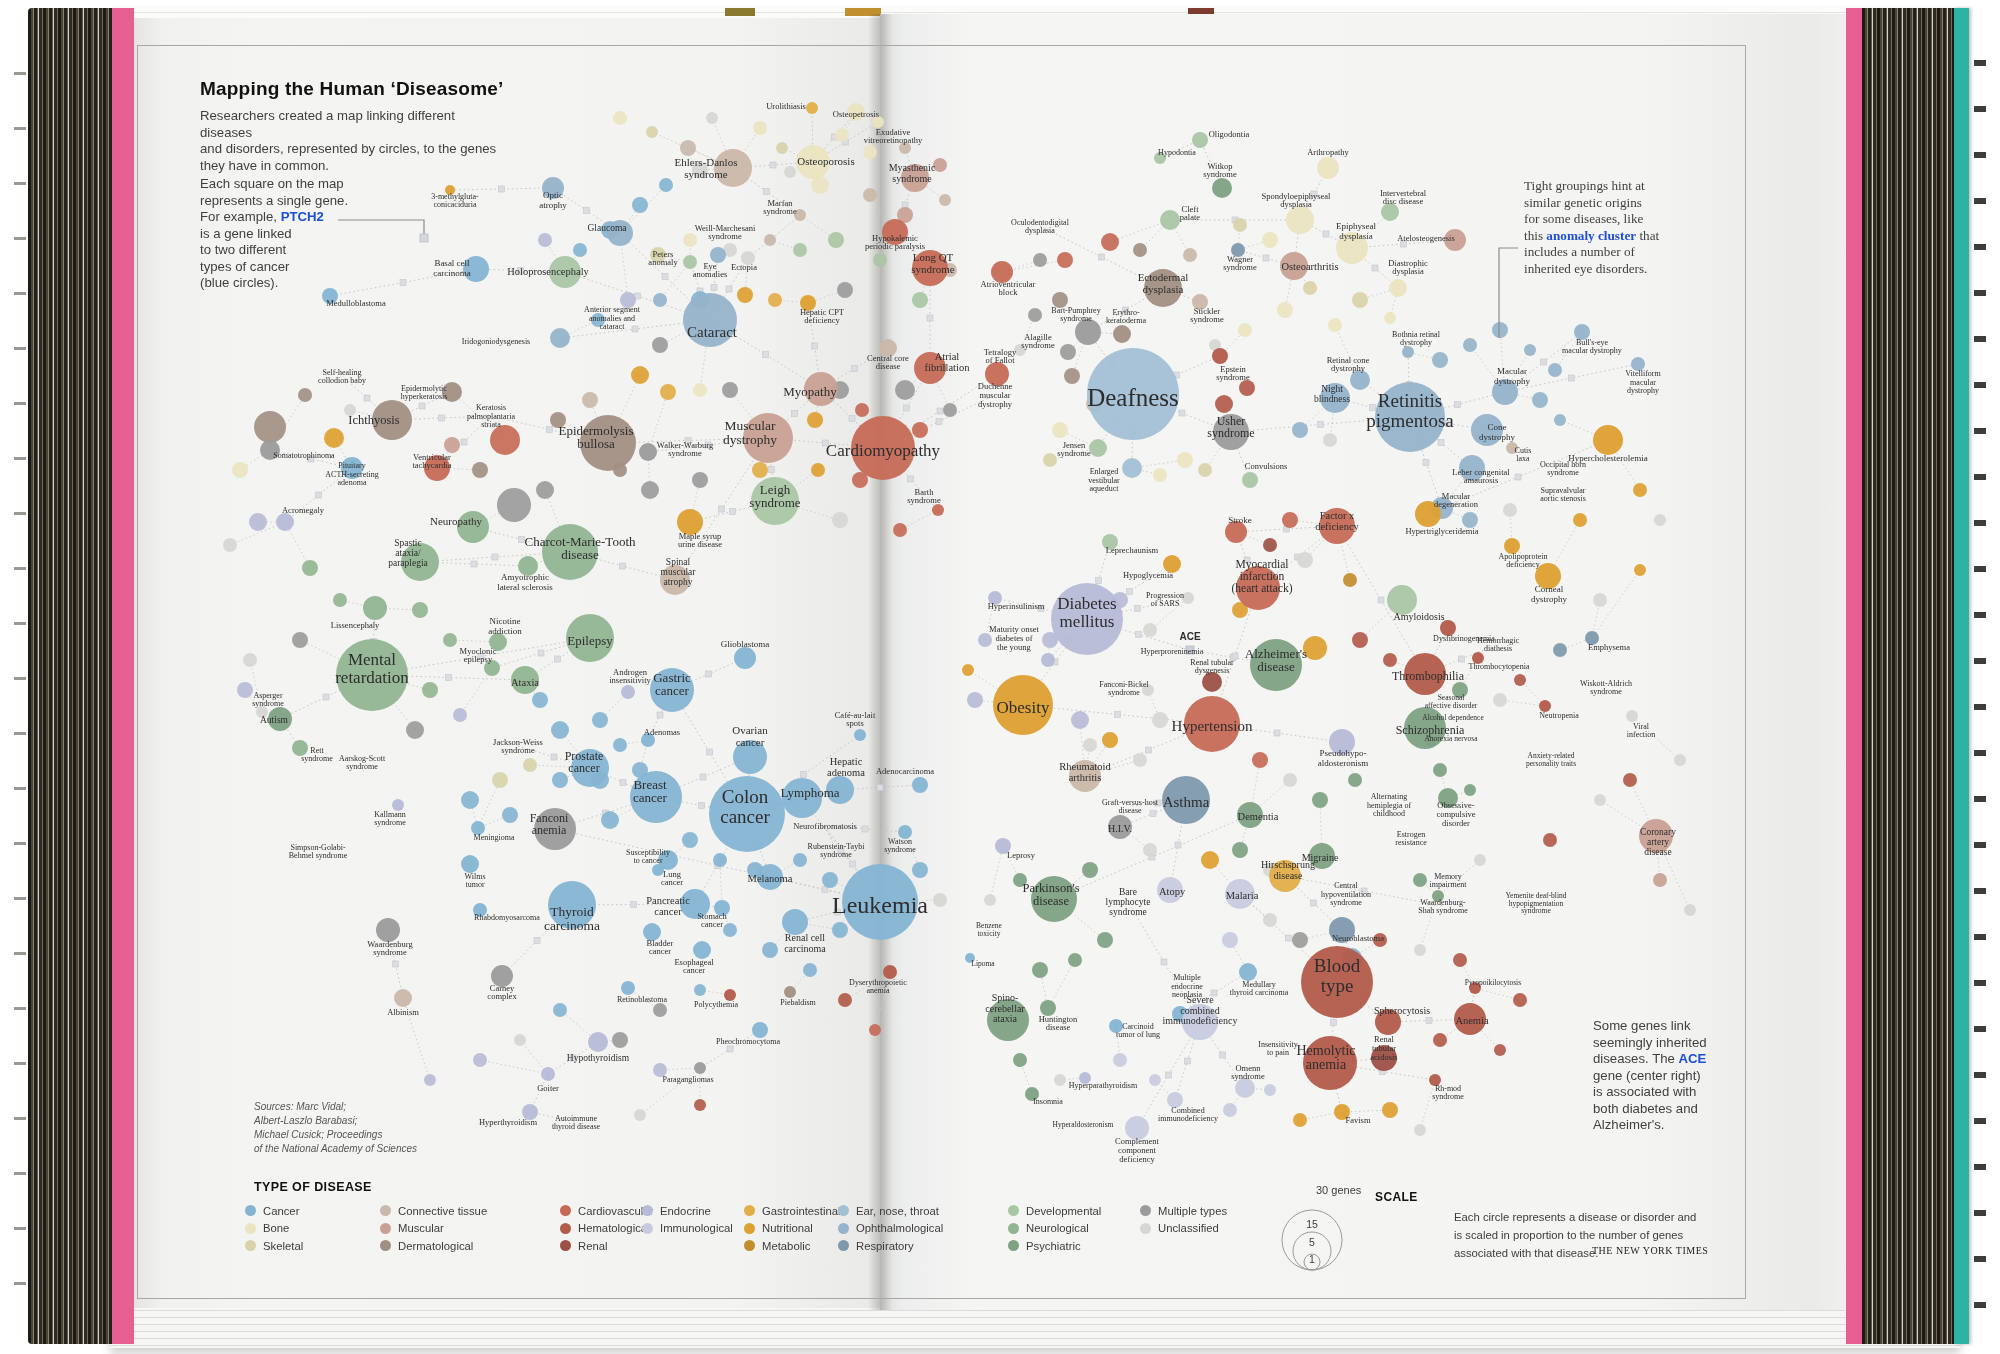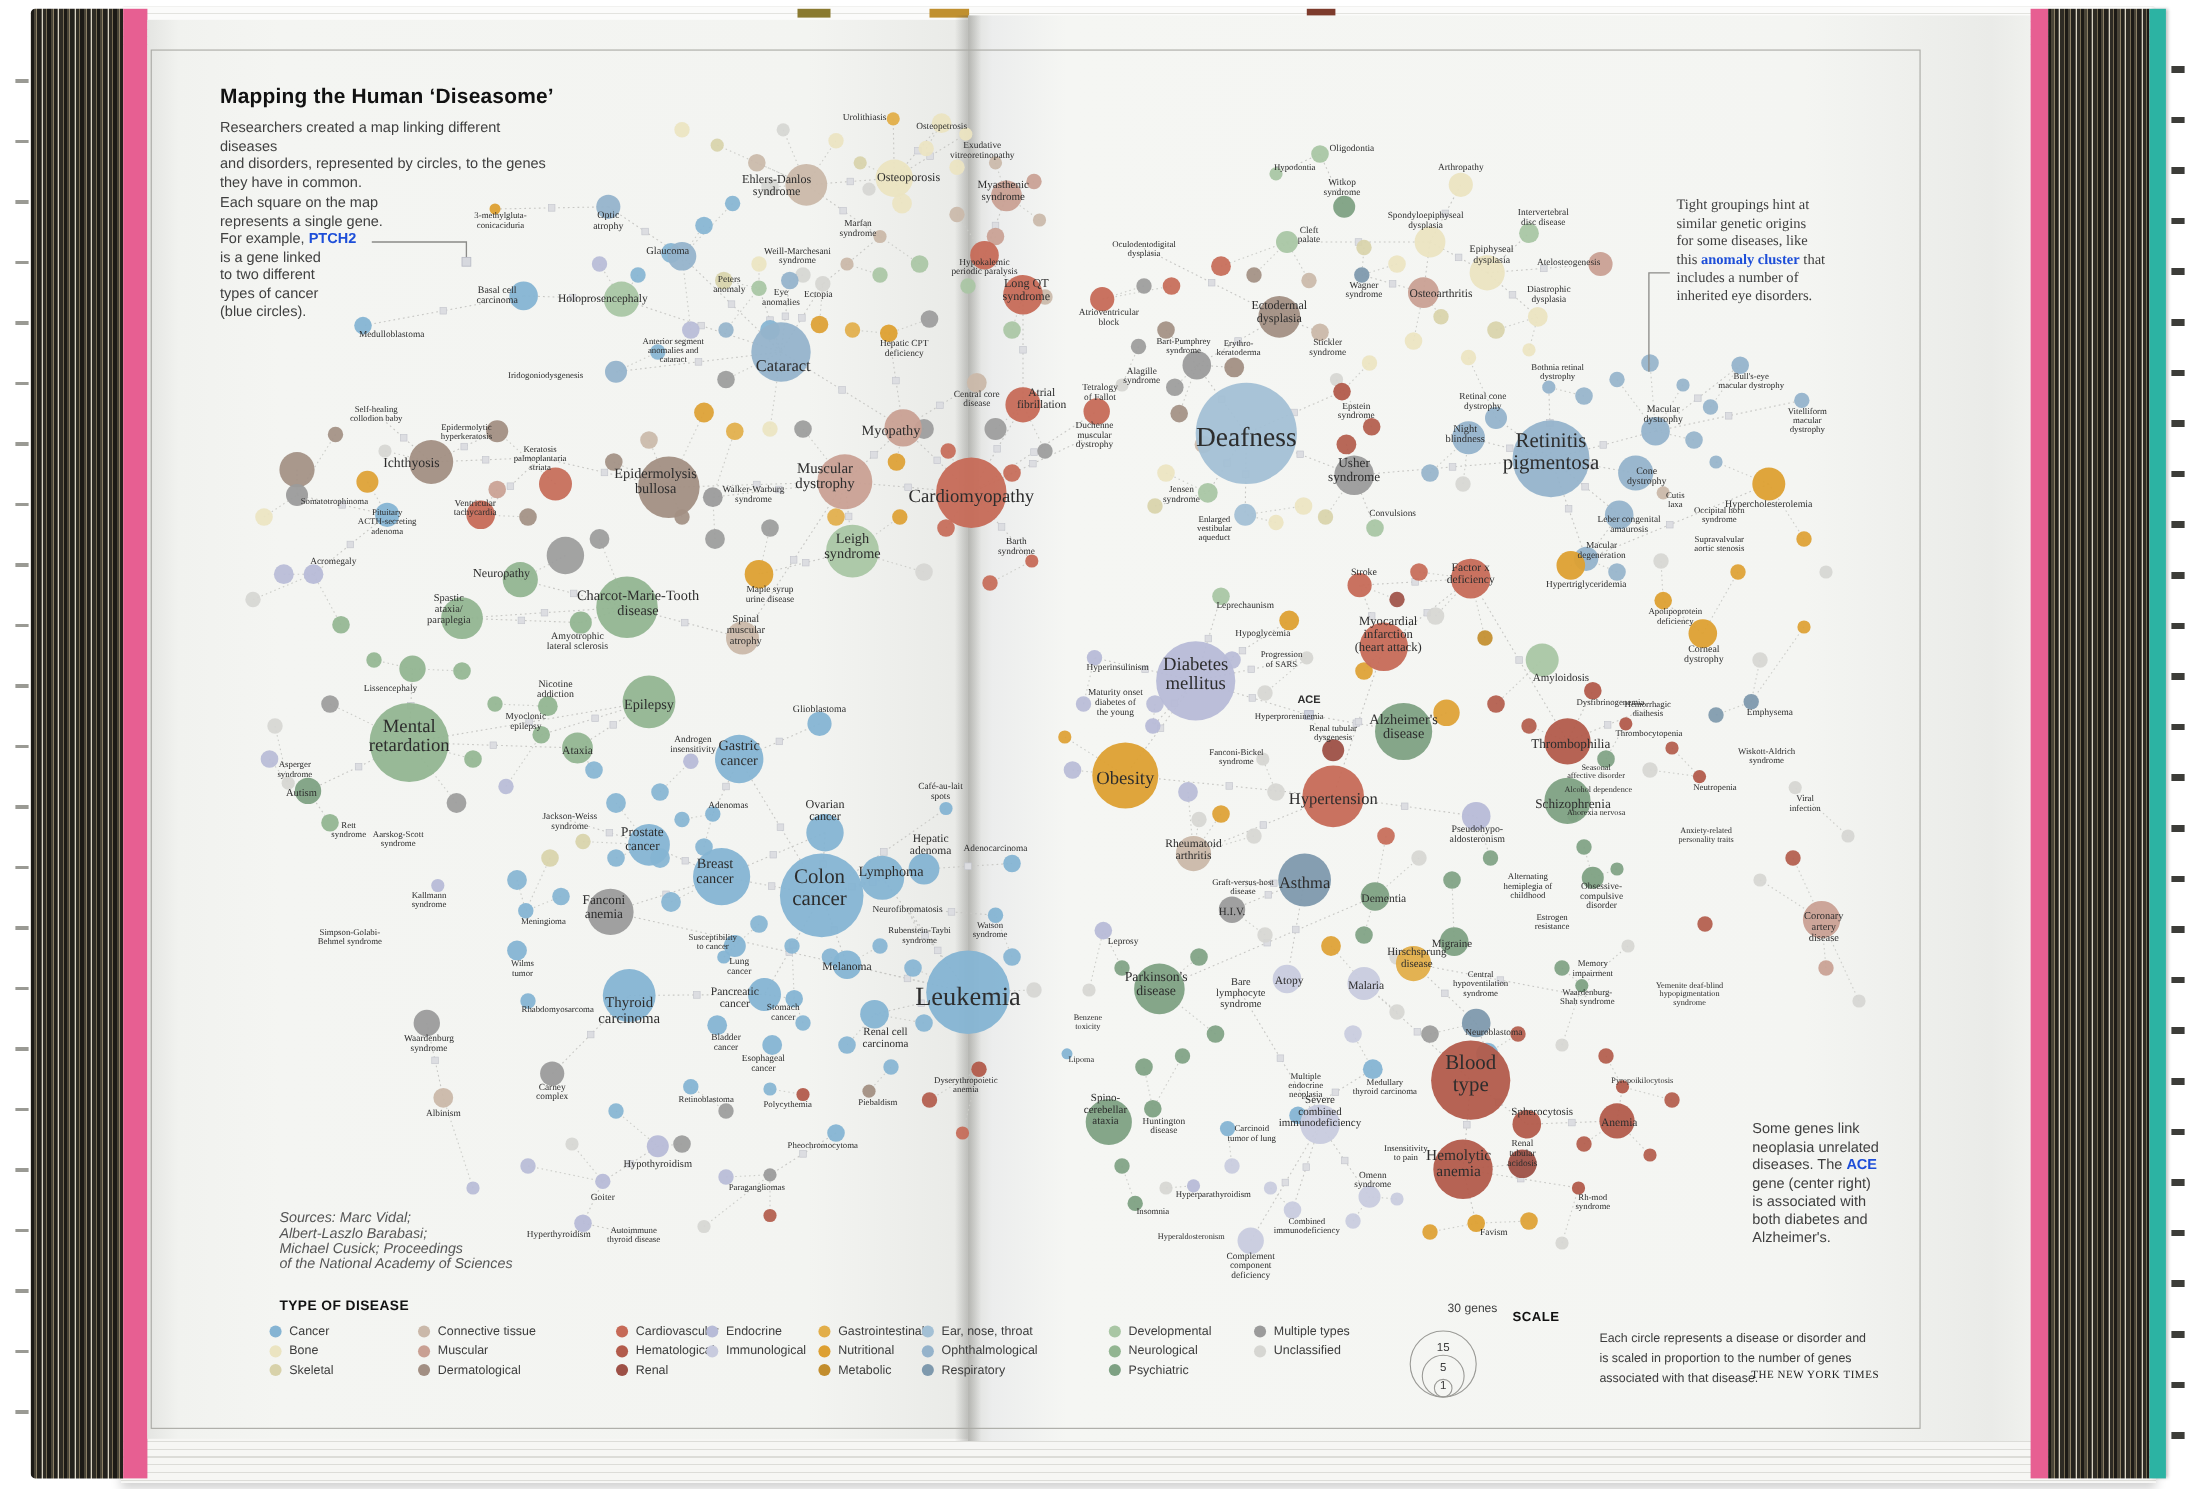--- a/index.html
+++ b/index.html
@@ -30,21 +30,21 @@
   #frame{left:137px;top:45px;width:1607px;height:1252px;border:1px solid #a9a9a4;}
   .topmark{top:8px;height:8px;}
   
   #title{left:200px;top:78px;width:460px;font-size:19px;font-weight:bold;color:#111;letter-spacing:.2px;}
   .body-text{color:#3f3f3f;font-size:13.2px;line-height:16.5px;}
   #intro{left:200px;top:108px;width:300px;}
   #gene-note{left:200px;top:176px;width:190px;}
   #cluster-note{left:1524px;top:178px;width:190px;font-family:Liberation Serif, serif;}
   #ace-note{left:1556px;top:1018px;width:170px;margin-left:37px;}
   b{color:#1d4ed8;}
-  #sources{left:254px;top:1100px;width:260px;font-style:italic;color:#555;font-size:13px;line-height:14px;}
+  #sources{left:254px;top:1100px;width:260px;font-style:italic;color:#555;font-size:10px;line-height:14px;}
   #legend-title{left:254px;top:1180px;font-size:12.5px;font-weight:bold;color:#111;letter-spacing:.4px;}
   .leg-col{top:1202px;}
   .leg-item{display:flex;align-items:center;height:17.5px;font-size:11.3px;color:#3c3c3c;white-space:nowrap;}
   .leg-dot{width:11px;height:11px;border-radius:50%;margin-right:7px;flex:0 0 11px;}
   #scale-title{left:1375px;top:1190px;font-size:12px;font-weight:bold;color:#111;letter-spacing:.4px;}
   #scale-text{left:1454px;top:1208px;width:330px;font-size:11.3px;color:#3c3c3c;line-height:18px;}
   #scale-credit{left:1592px;top:1245px;font-family:"Liberation Serif",serif;font-size:10px;color:#222;letter-spacing:.5px;}
   #scale-genes-label{left:1316px;top:1184px;font-size:11px;color:#3c3c3c;}
   #net, #scale-svg, #deco-svg{position:absolute;left:0;top:0;}
 </style>
@@ -1240,21 +1240,21 @@
   <div id="cluster-note" class="abs body-text">
       <div><span>Tight groupings hint at</span></div>
       <div><span>similar genetic origins</span></div>
       <div><span>for some diseases, like</span></div>
       <div><span>this </span><b>anomaly cluster</b><span> that</span></div>
       <div><span>includes a number of</span></div>
       <div><span>inherited eye disorders.</span></div>
     </div>
   <div id="ace-note" class="abs body-text">
       <div><span>Some genes link</span></div>
-      <div><span>neoplasia unrelated</span></div>
+      <div><span>seemingly inherited</span></div>
       <div><span>diseases. The </span><b>ACE</b></div>
       <div><span>gene (center right)</span></div>
       <div><span>is associated with</span></div>
       <div><span>both diabetes and</span></div>
       <div><span>Alzheimer's.</span></div>
     </div>
   <div id="sources" class="abs">
       <div>Sources: Marc Vidal;</div>
       <div>Albert-Laszlo Barabasi;</div>
       <div>Michael Cusick; Proceedings</div>

